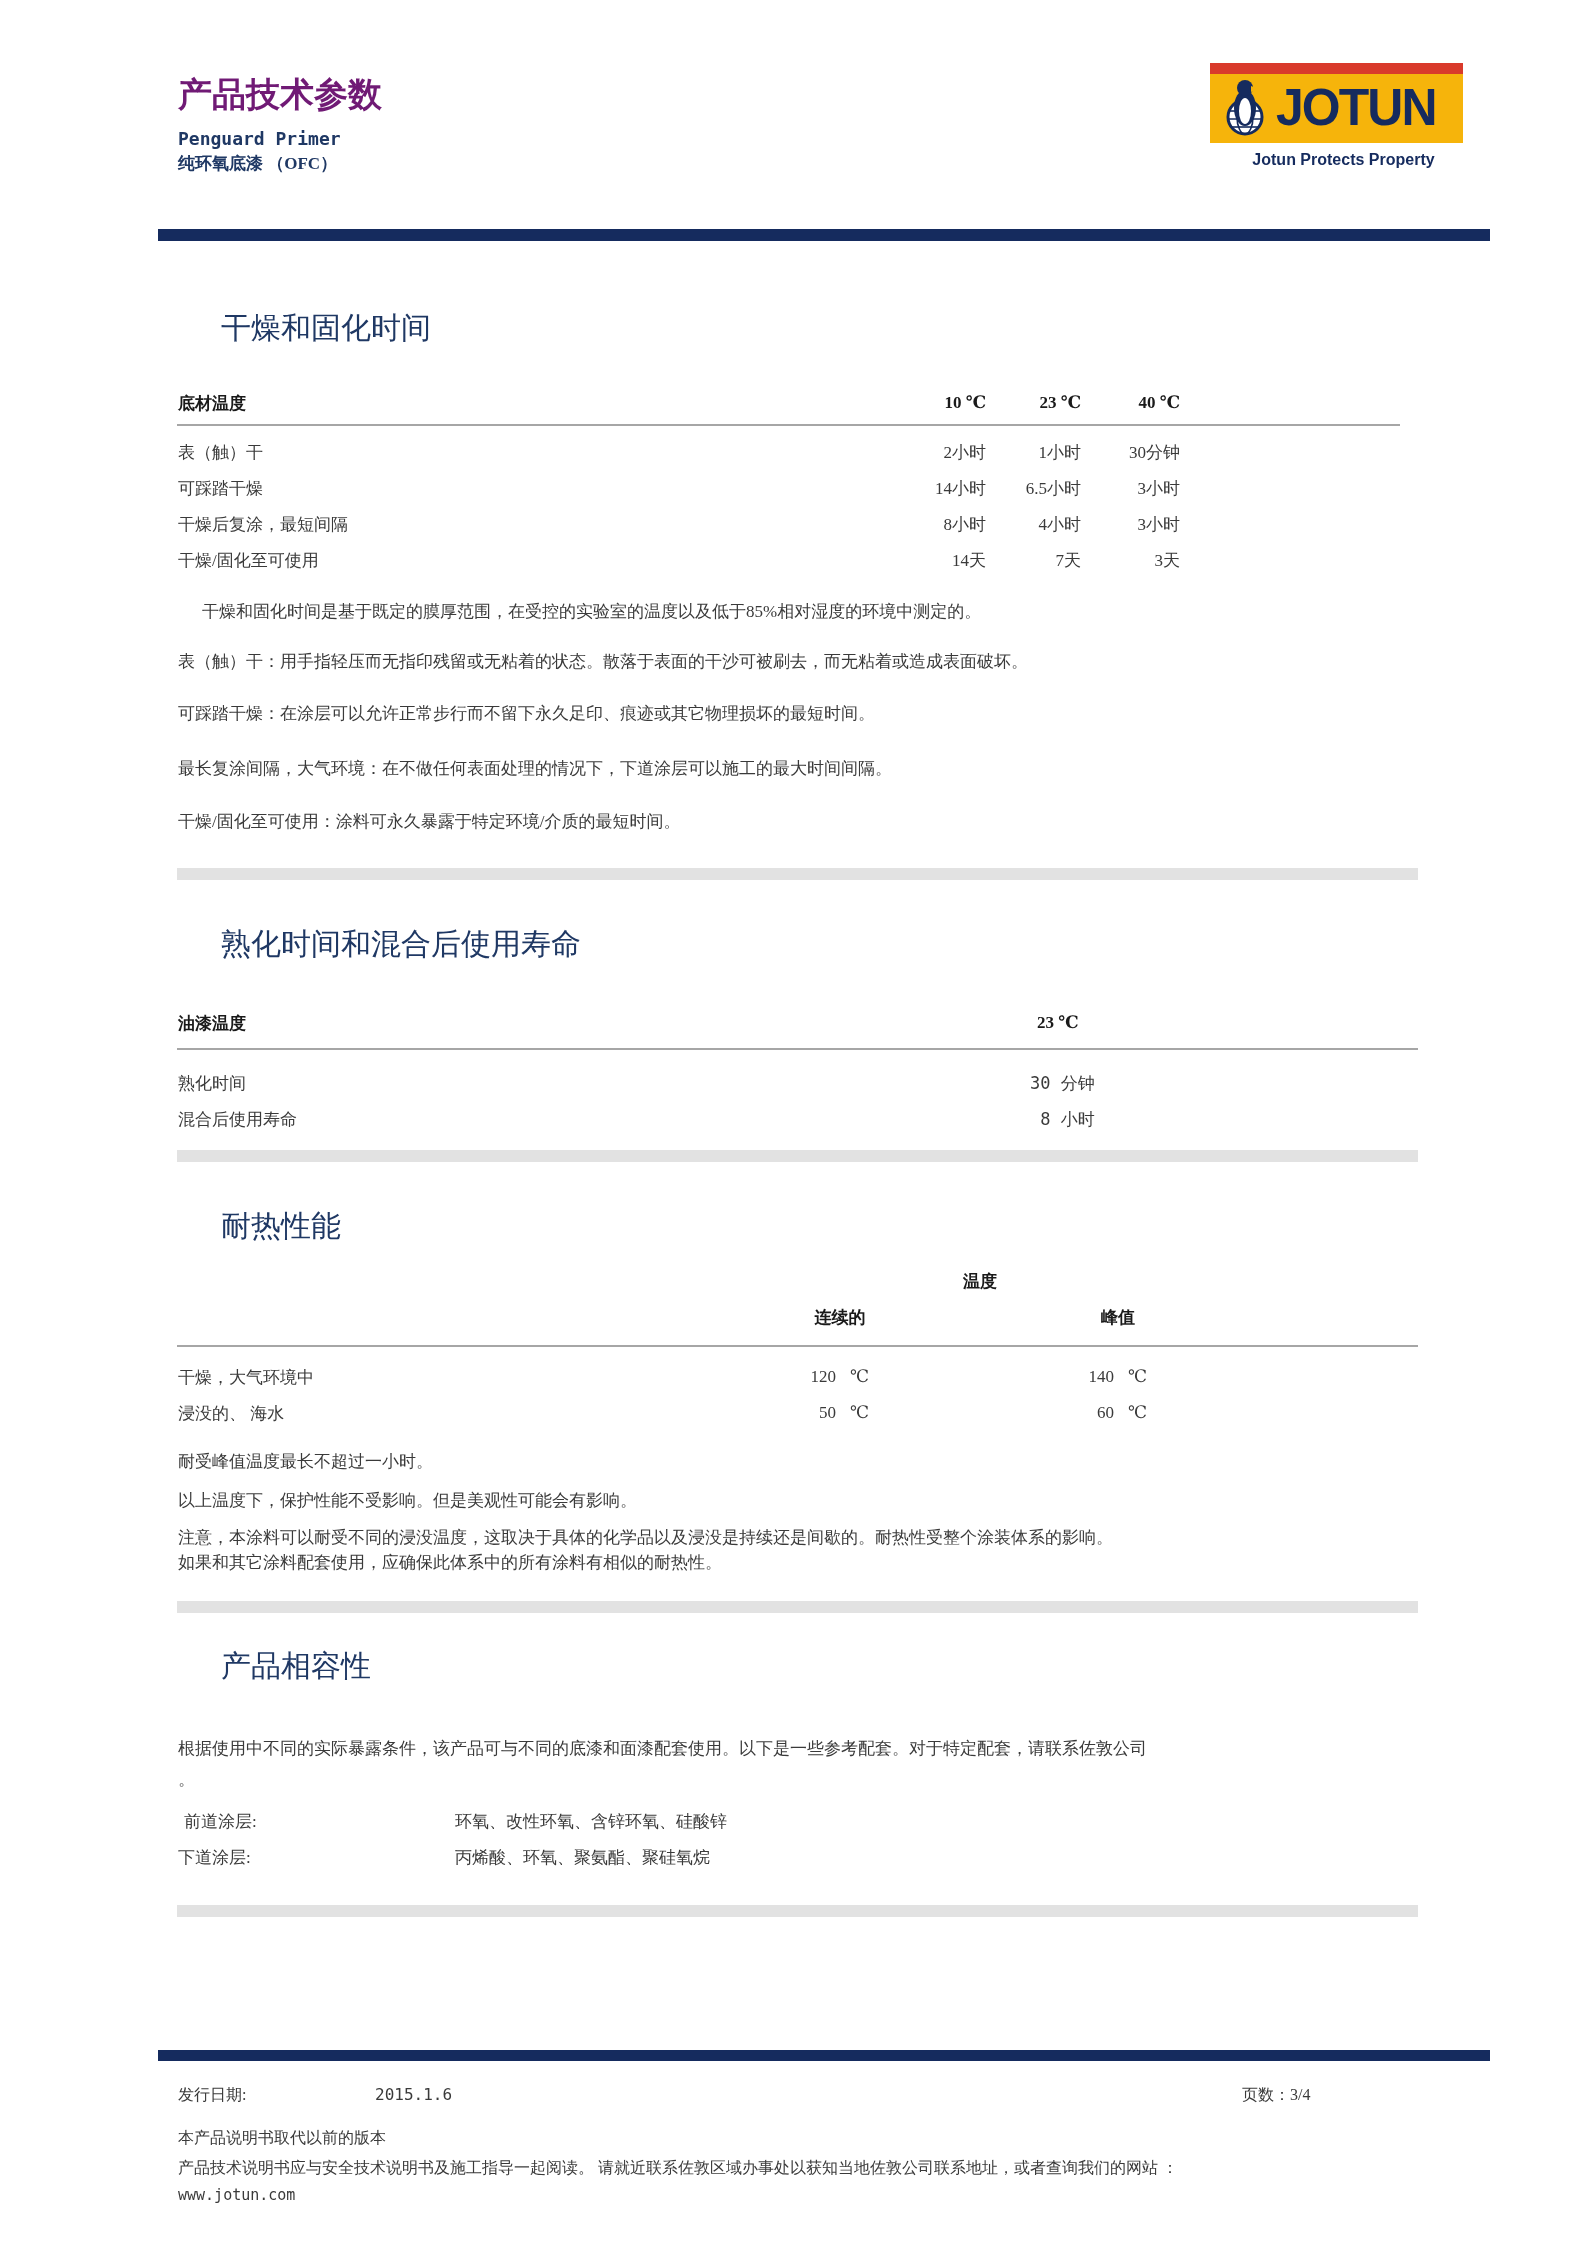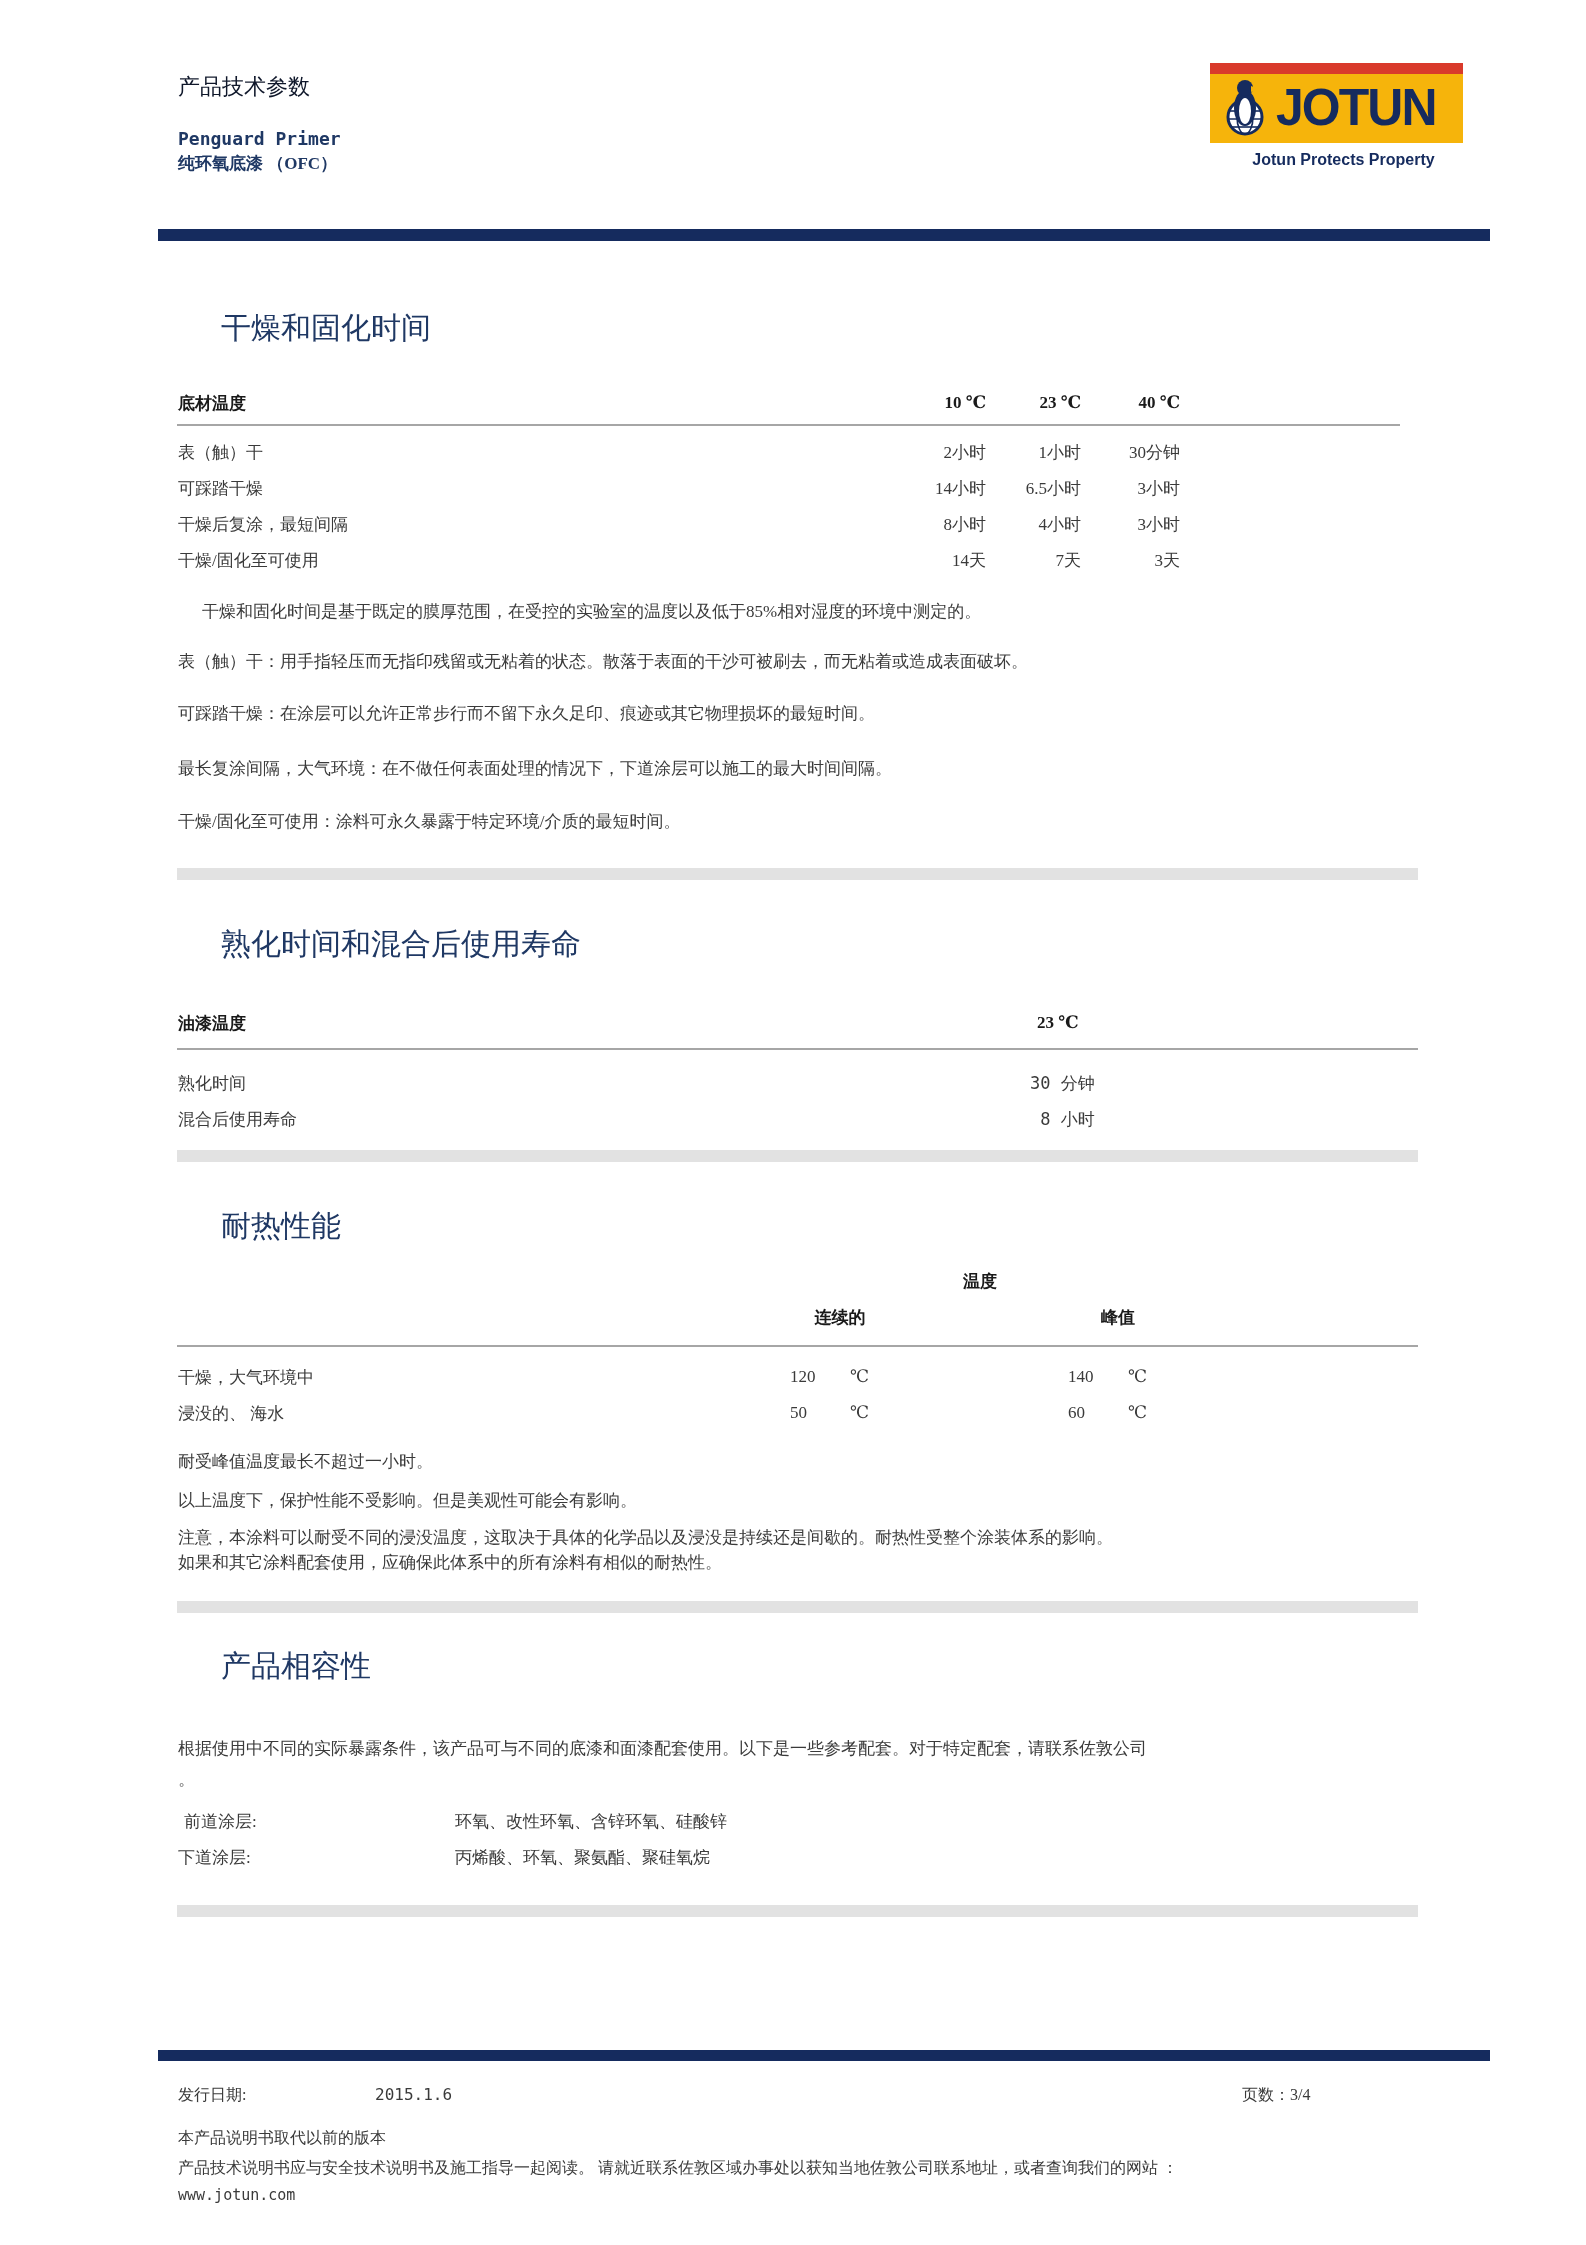--- a/index.html
+++ b/index.html
@@ -7,21 +7,21 @@
     position:relative; width:1586px; height:2245px; background:#ffffff;
     font-family:"Liberation Serif","DejaVu Serif",serif;
     color:#333333; overflow:hidden;
   }
   .abs { position:absolute; }
   .mono { font-family:"DejaVu Sans Mono","Liberation Mono",monospace; }
   .sans { font-family:"Liberation Sans","DejaVu Sans",sans-serif; }
   .pre  { white-space:pre; }
 
   
-  .doc-title   { left:178px; top:72px;  font-size:22px; font-weight:normal; color:#0f172a; }
+  .doc-title   { left:178px; top:72px;  font-size:34px; font-weight:bold; color:#701a75; }
   .prod-name   { left:178px; top:128px; font-size:18px; font-weight:bold; color:#1F3864; }
   .prod-sub    { left:178px; top:152px; font-size:17px; font-weight:bold; color:#1F3864; }
 
   .logo-box    { left:1210px; top:63px; width:253px; height:80px; background:#F6B40B; }
   .logo-red    { position:absolute; left:0; top:0; width:253px; height:11px; background:#D93A2B; }
   .logo-word   { position:absolute; left:66px; top:11px; width:182px; height:69px;
                  font-family:"Liberation Sans","DejaVu Sans",sans-serif;
                  font-weight:800; font-size:52px; line-height:66px; color:#152B5E;
                  letter-spacing:-2px; transform:scaleX(0.96); transform-origin:left center; }
   .logo-emblem { position:absolute; left:10px; top:12px; }
@@ -39,21 +39,21 @@
   .hdr   { font-size:17px; font-weight:bold; color:#1a1a1a; }
 
   
   .t1 { left:178px; width:1004px; }
   .t1 .c0 { position:absolute; left:0; }
   .t1 .c1 { position:absolute; left:708px; width:100px; text-align:right; }
   .t1 .c2 { position:absolute; left:803px; width:100px; text-align:right; }
   .t1 .c3 { position:absolute; left:892px; width:110px; text-align:right; }
 
   
-  .num  { display:inline-block; min-width:46px; text-align:left; }
+  .num  { display:inline-block; min-width:46px; text-align:right; }
   .unit { display:inline-block; margin-left:14px; }
 </style>
 </head>
 <body>
 
 <div id="page">
 
   <div class="abs doc-title">产品技术参数</div>
   <div class="abs prod-name mono">Penguard Primer</div>
   <div class="abs prod-sub">纯环氧底漆 （OFC）</div>

